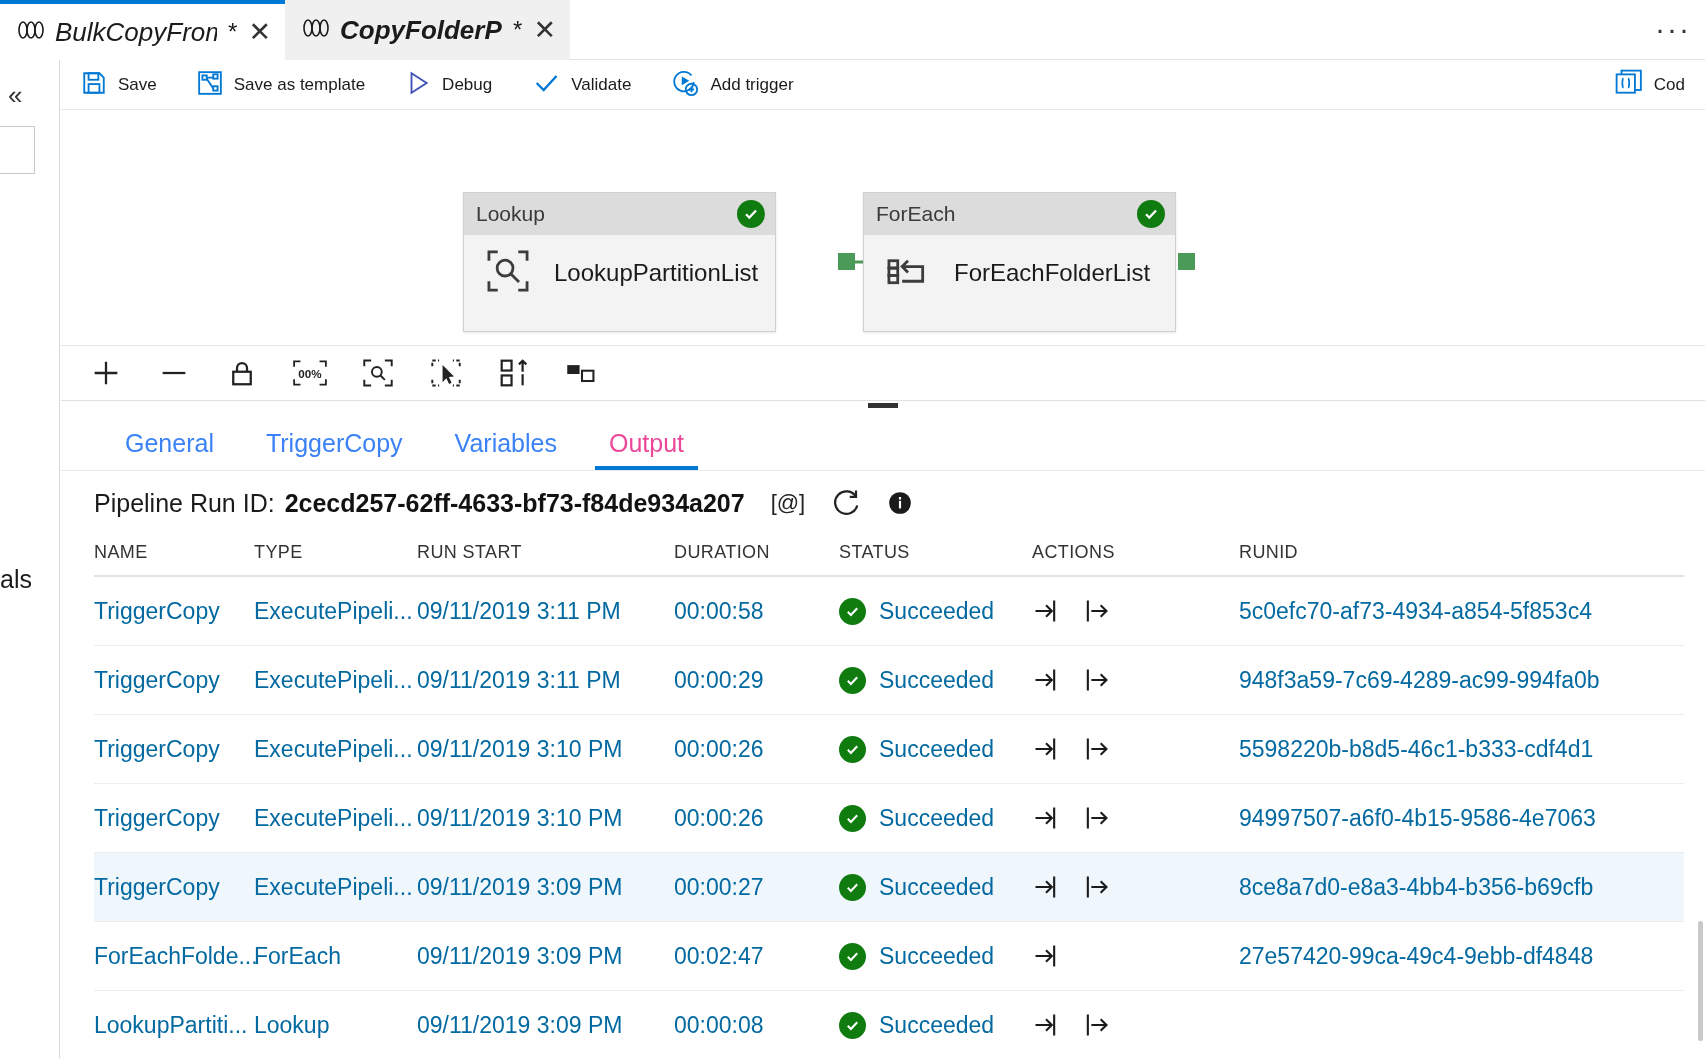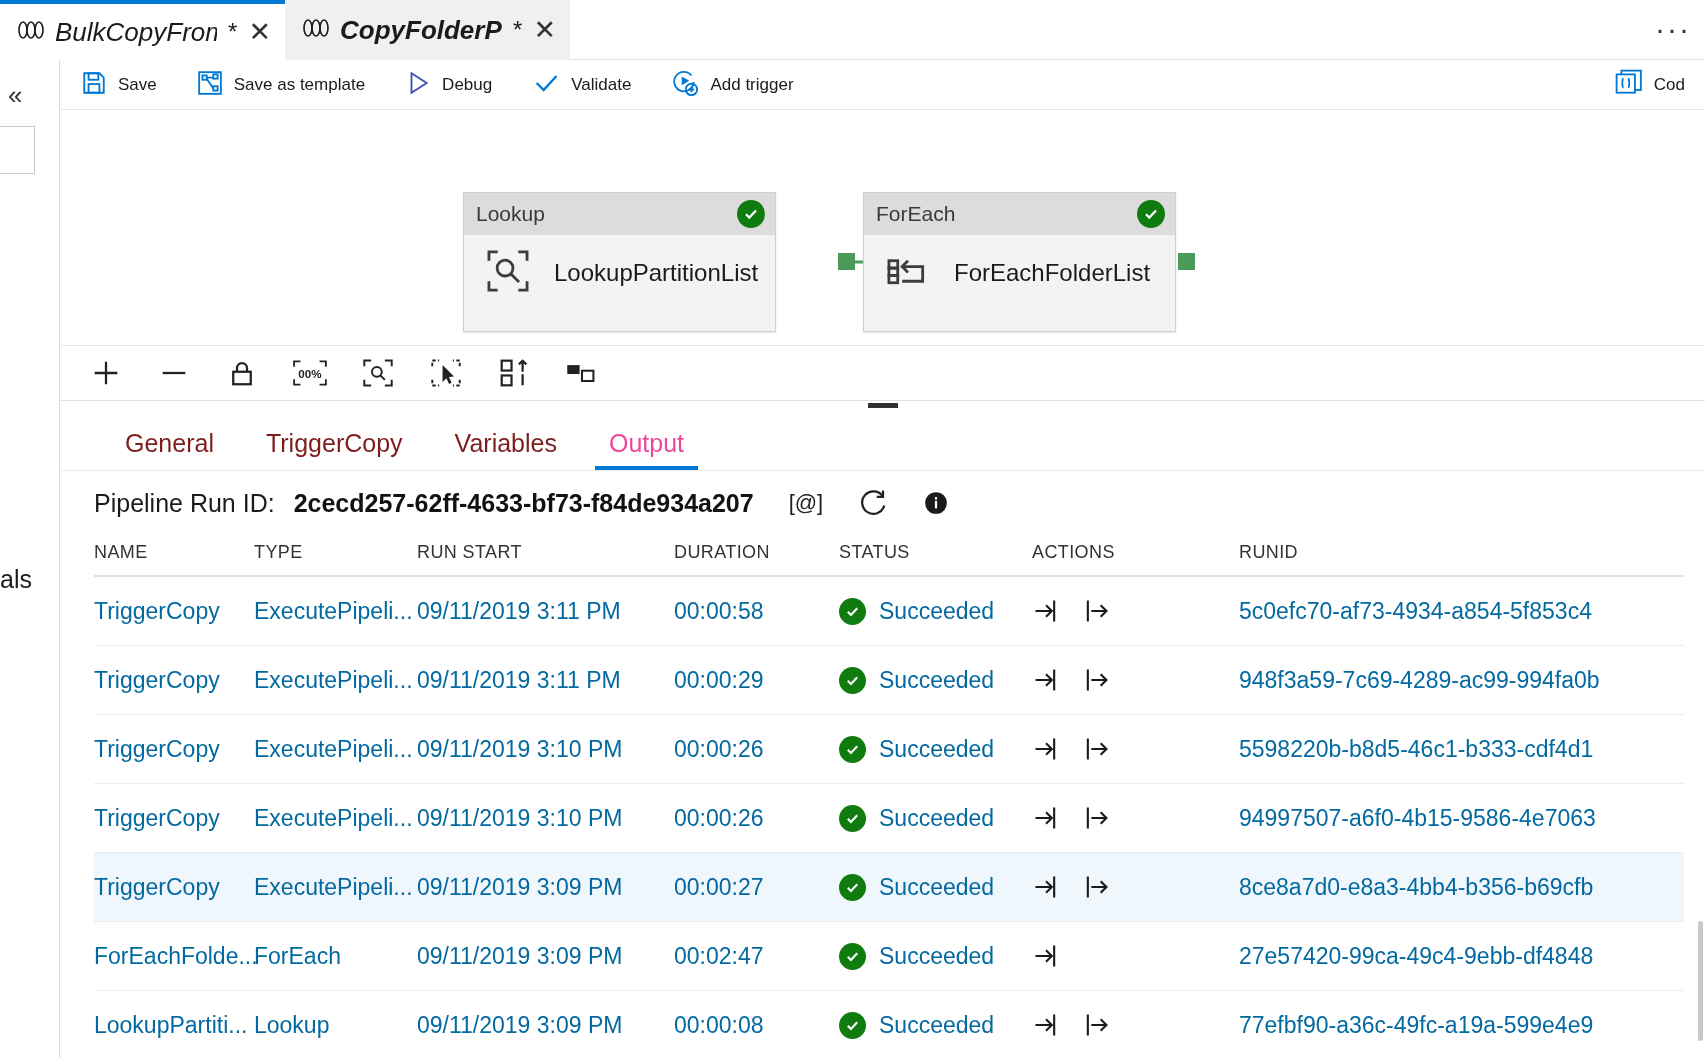--- a/index.html
+++ b/index.html
@@ -117,32 +117,32 @@
   .grip {
     position: absolute; left: 50%; transform: translateX(-50%); top: 2px;
     width: 30px; height: 5px; background: #333; cursor: ns-resize;
   }
   .ptabs {
     position: absolute; left: 0; top: 12px; width: 100%; height: 58px;
     display: flex; align-items: flex-end; padding-left: 38px; gap: 0;
     border-bottom: 1px solid #e9e9e9;
   }
   .ptab {
-    font-size: 25px; color: #7f1d1d; padding: 0 26px 12px 26px; cursor: pointer;
+    font-size: 25px; color: #3b82f6; padding: 0 26px 12px 26px; cursor: pointer;
     position: relative;
   }
   .ptab.sel { color: #ec4899; }
   .ptab.sel::after {
     content: ""; position: absolute; left: 12px; right: 12px; bottom: 0;
     height: 4px; background: #0078d4;
   }
 
   .runid-row {
     position: absolute; left: 0; top: 72px; width: 100%; height: 60px;
-    display: flex; align-items: center; padding-left: 33px; gap: 35px;
+    display: flex; align-items: center; padding-left: 33px; gap: 26px;
   }
   .runid-label { font-size: 25px; color: #1b1b1b; }
   .runid-value { font-size: 25px; color: #121212; font-weight: 700; }
   .mini-ico { cursor: pointer; display: flex; align-items: center; }
 
   
   .tbl { position: absolute; left: 33px; top: 128px; width: 1590px; }
   .thead {
     display: flex; align-items: center; height: 48px;
     border-bottom: 2px solid #e2e2e2;
@@ -612,21 +612,20 @@
                 <svg width="28" height="28" viewBox="0 0 24 24" fill="none" stroke="#1b1b1b" stroke-width="1.8">
                   <path d="M3 12h13M12 7l5 5-5 5M19 3v18"></path>
                 </svg>
               </span>
               <span class="act-ico">
                 <svg width="28" height="28" viewBox="0 0 24 24" fill="none" stroke="#1b1b1b" stroke-width="1.8">
                   <path d="M8 12h13M16 7l5 5-5 5M5 3v18"></path>
                 </svg>
               </span>
             </div>
-            <div class="c-run">77efbf90-a36c-49fc-a19a-599e4e9</div>
           </div>
         </div>
     </div>
 
     <div class="scroll-hint"></div>
   </div>
 
 </div>
 
 </body></html>

